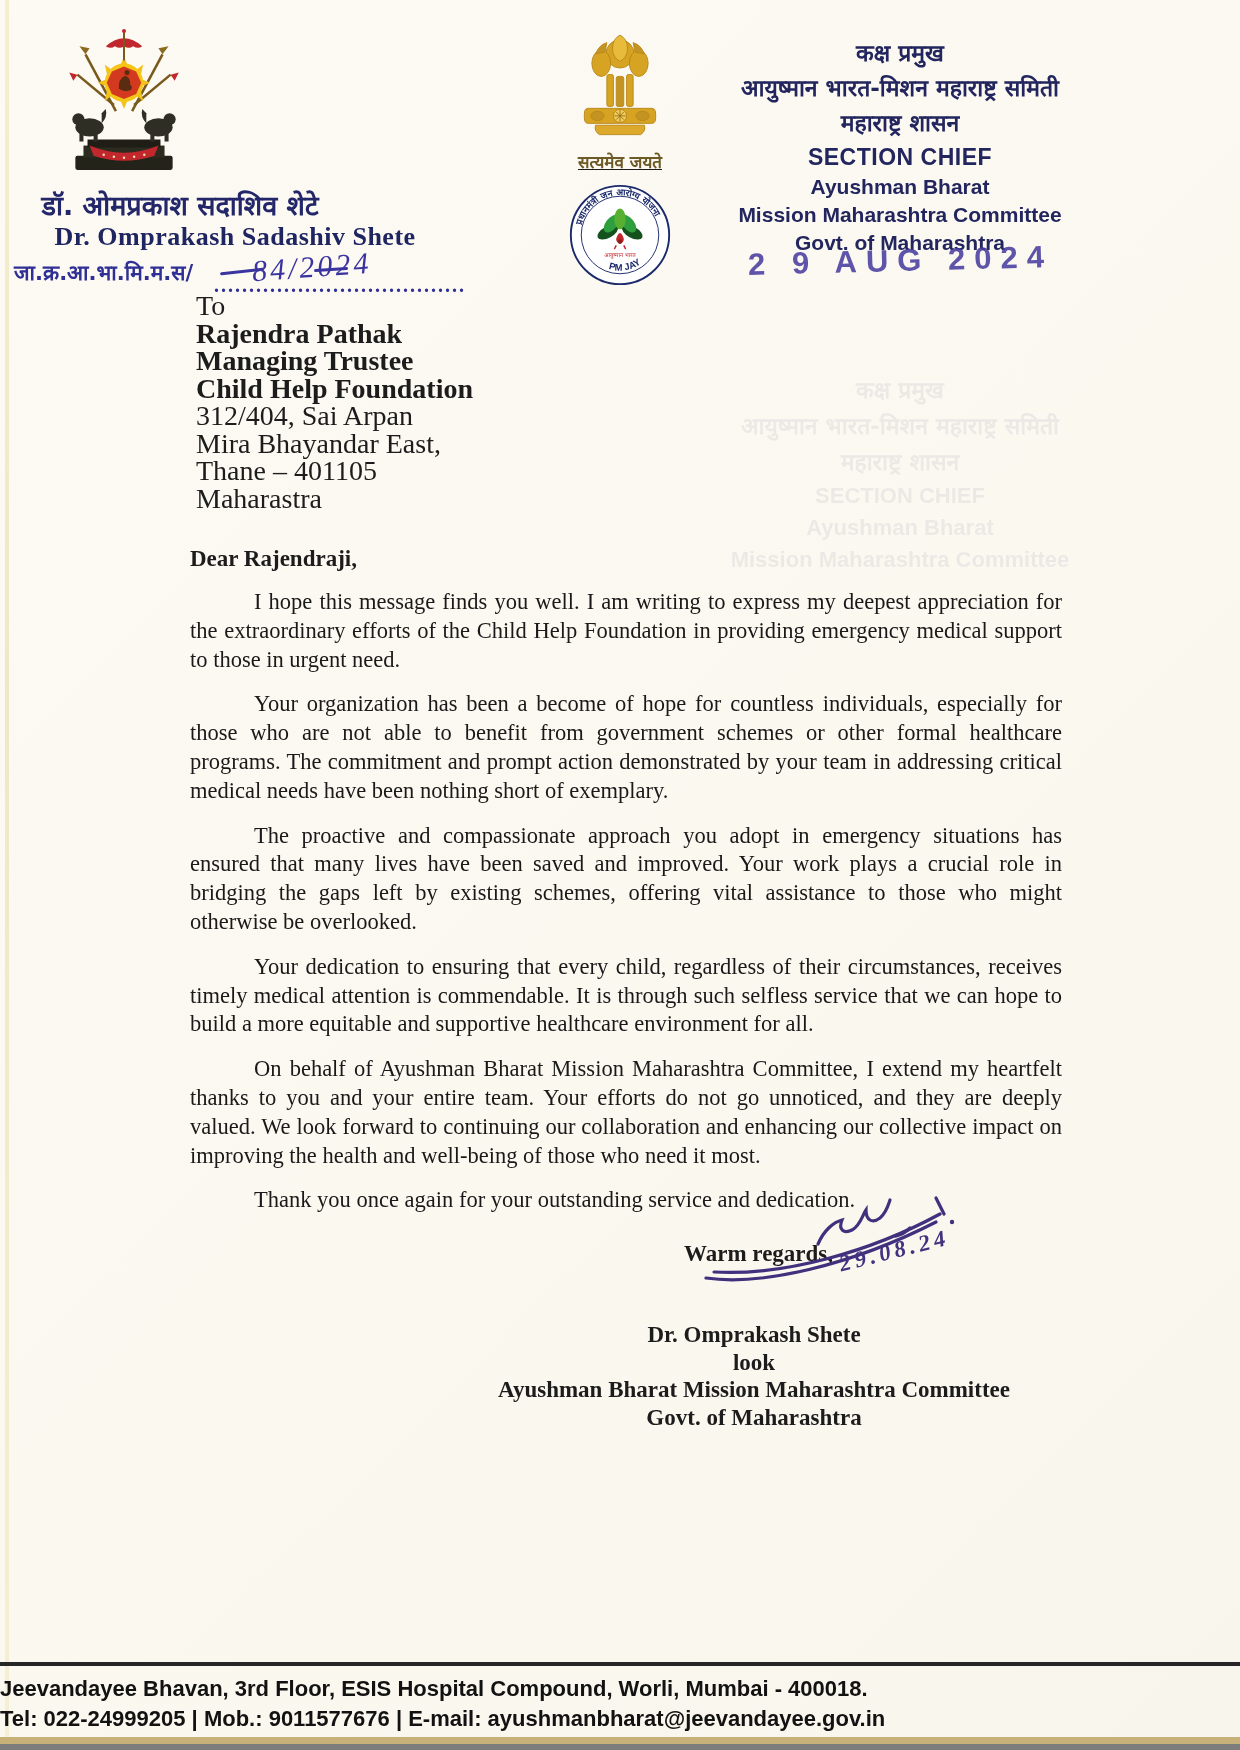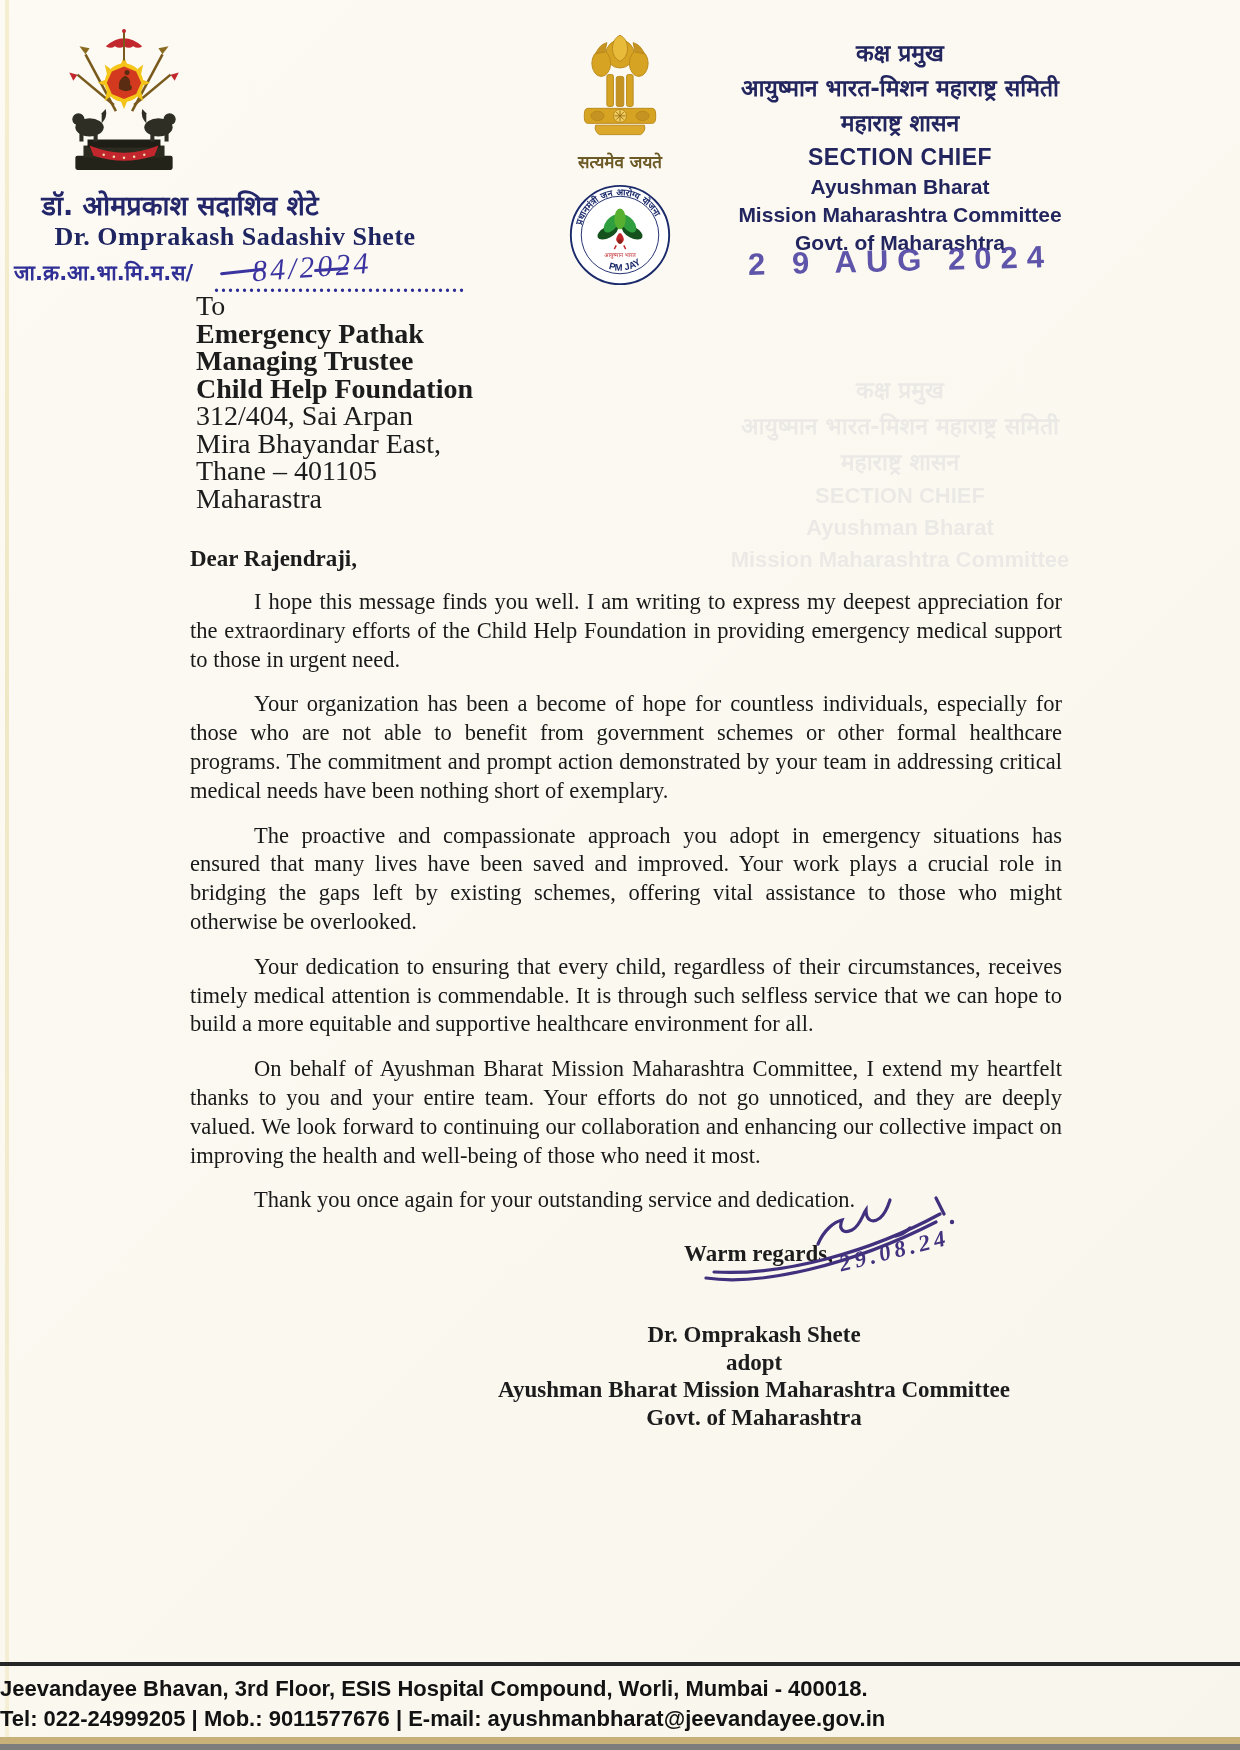--- a/index.html
+++ b/index.html
@@ -27,21 +27,21 @@
   .ref-prefix { font-family:"DejaVu Sans", sans-serif; font-weight:700; font-size:21px; color:#2f2f96; }
   .ref-dots { position:absolute; left:200px; top:16px; font-size:20px; letter-spacing:2px;
     color:#2f2f96; font-weight:700; }
   .ref-hand { position:absolute; left:238px; top:-8px; font-style:italic; font-size:30px;
     color:#3a33a0; transform:rotate(-4deg); letter-spacing:3px; }
   .ref-dash { position:absolute; left:206px; top:12px; width:44px; height:3px; background:#3a33a0;
     transform:rotate(-6deg); border-radius:2px; }
   .ref-dash2 { position:absolute; left:300px; top:10px; width:34px; height:3px; background:#3a33a0;
     transform:rotate(-4deg); border-radius:2px; }
 
-  .emblem-wrap { position:absolute; left:505px; top:22px; width:230px; text-align:center; }
+  .emblem-wrap { position:absolute; left:505px; top:22px; width:230px; text-align:center;text-decoration:underline; }
   .emblem-svg { width:82px; height:122px; }
   .motto { font-family:"DejaVu Sans", sans-serif; font-size:17px; font-weight:700; color:#6d5b27; margin-top:2px; }
   .pmjay-svg { width:104px; height:104px; margin-top:10px; }
 
   .hdr-right { position:absolute; left:690px; top:36px; width:420px; text-align:center; color:#23265e; }
   .hdr-right .dev { font-family:"DejaVu Sans", sans-serif; font-weight:700; font-size:23px; line-height:35px; }
   .hdr-right .eng1 { font-family:"Liberation Sans", sans-serif; font-weight:700; font-size:23px;
     line-height:32px; letter-spacing:.5px; }
   .hdr-right .eng2 { font-family:"Liberation Sans", sans-serif; font-weight:700; font-size:21px; line-height:28px; }
   .stamp { position:absolute; left:748px; top:243px; font-family:"Liberation Sans", sans-serif;
@@ -223,21 +223,21 @@
     <div class="dev">आयुष्मान भारत-मिशन महाराष्ट्र समिती</div>
     <div class="dev">महाराष्ट्र शासन</div>
     <div class="eng">SECTION CHIEF</div>
     <div class="eng">Ayushman Bharat</div>
     <div class="eng">Mission Maharashtra Committee</div>
   </div>
 
   <div class="col">
     <div class="recipient">
       <div>To</div>
-      <div class="b">Emergency Pathak</div>
+      <div class="b">Rajendra Pathak</div>
       <div class="b">Managing Trustee</div>
       <div class="b">Child Help Foundation</div>
       <div>312/404, Sai Arpan</div>
       <div>Mira Bhayandar East,</div>
       <div>Thane – 401105</div>
       <div>Maharastra</div>
     </div>
 
 
     <div class="salutation">Dear Rajendraji,</div>
@@ -246,21 +246,21 @@
     <p class="body-par">Your organization has been a become of hope for countless individuals, especially for those who are not able to benefit from government schemes or other formal healthcare programs. The commitment and prompt action demonstrated by your team in addressing critical medical needs have been nothing short of exemplary.</p>
     <p class="body-par">The proactive and compassionate approach you adopt in emergency situations has ensured that many lives have been saved and improved. Your work plays a crucial role in bridging the gaps left by existing schemes, offering vital assistance to those who might otherwise be overlooked.</p>
     <p class="body-par">Your dedication to ensuring that every child, regardless of their circumstances, receives timely medical attention is commendable. It is through such selfless service that we can hope to build a more equitable and supportive healthcare environment for all.</p>
     <p class="body-par">On behalf of Ayushman Bharat Mission Maharashtra Committee, I extend my heartfelt thanks to you and your entire team. Your efforts do not go unnoticed, and they are deeply valued. We look forward to continuing our collaboration and enhancing our collective impact on improving the health and well-being of those who need it most.</p>
     <p class="body-par last">Thank you once again for your outstanding service and dedication.</p>
 
     <div class="regards">Warm regards,</div>
 
     <div class="sig-block">
       <div>Dr. Omprakash Shete</div>
-      <div>adopt</div>
+      <div>look</div>
       <div>Ayushman Bharat Mission Maharashtra Committee</div>
       <div>Govt. of Maharashtra</div>
     </div>
   </div>
 
   <svg class="sig-svg" viewBox="0 0 270 100">
     <g fill="none" stroke="#40307d" stroke-width="3.2" stroke-linecap="round">
       <path d="M6 86 C 60 94, 150 74, 236 30"></path>
       <path d="M14 80 C 84 84, 170 60, 240 22"></path>
       <path d="M118 52 c 6 -14, 16 -22, 24 -24 c -4 10, 2 14, 10 10 c 8 -4, 10 -14, 14 -20 c 0 10, 6 14, 14 8 c 6 -5, 8 -12, 10 -18"></path>

